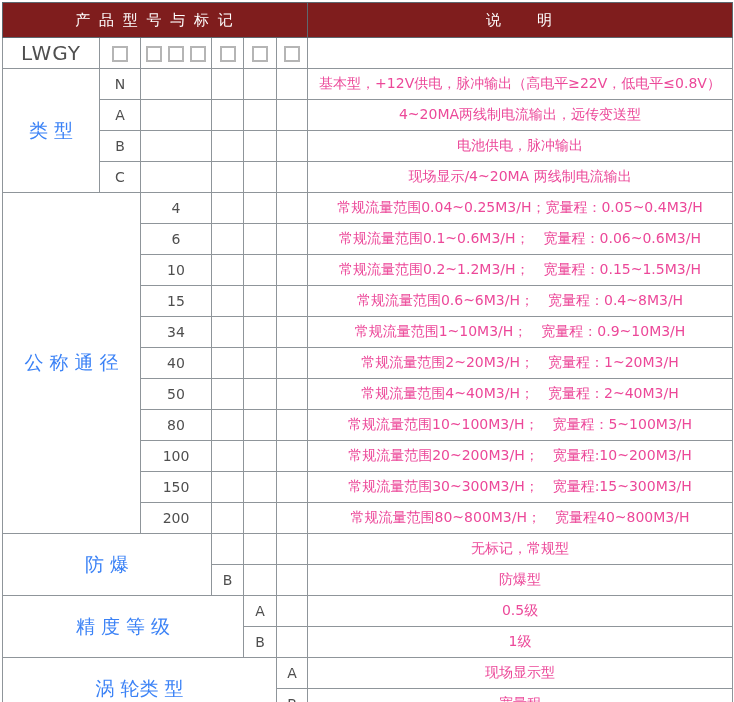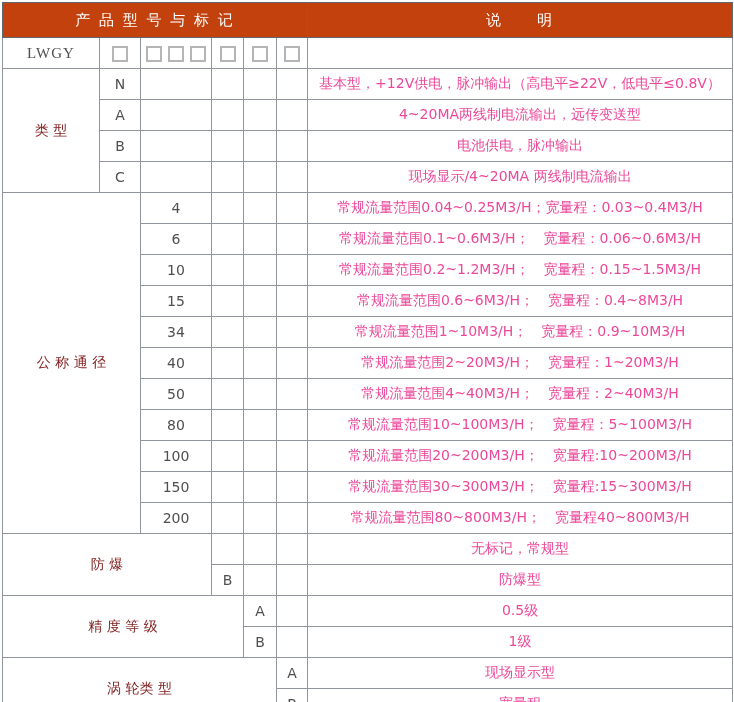--- a/index.html
+++ b/index.html
@@ -21,30 +21,30 @@
     vertical-align:middle;
     padding:0;
     font-size:14px;
     font-weight:normal;
     overflow:hidden;
     white-space:nowrap;
     background:#ffffff;
     height:30px;
   }
   .spec-table tr.head th{
-    background:#c2410c;
+    background:#7f1d1d;
     color:#ffffff;
     font-size:15px;
     letter-spacing:2px;
     height:34px;
     border-color:#5d686f;
   }
-  td.model-prefix{font-size:15px;letter-spacing:1px;font-family:Liberation Serif, serif;}
+  td.model-prefix{font-size:20px;letter-spacing:1px;}
   td.code{font-size:14px;color:#4f4f4f;}
-  td.label{font-size:14px;color:#7f1d1d;}
+  td.label{font-size:19px;color:#3b82f6;}
   td.desc{font-size:14px;color:#ec4899;}
   .box{
     display:inline-block;
     width:12px;height:12px;
     border:2px solid #b5b5b5;
     background:#ffffff;
     margin:0 3px;
     vertical-align:middle;
   }
 </style>
@@ -111,21 +111,21 @@
     <td></td>
     <td class="desc">现场显示/4~20MA 两线制电流输出</td>
   </tr>
 
   <tr>
     <td rowspan="11" colspan="2" class="label">公 称 通 径</td>
     <td class="code">4</td>
     <td></td>
     <td></td>
     <td></td>
-    <td class="desc">常规流量范围0.04~0.25M3/H；宽量程：0.03~0.4M3/H</td>
+    <td class="desc">常规流量范围0.04~0.25M3/H；宽量程：0.05~0.4M3/H</td>
   </tr>
   <tr>
     <td class="code">6</td>
     <td></td>
     <td></td>
     <td></td>
     <td class="desc">常规流量范围0.1~0.6M3/H；　宽量程：0.06~0.6M3/H</td>
   </tr>
   <tr>
     <td class="code">10</td>

